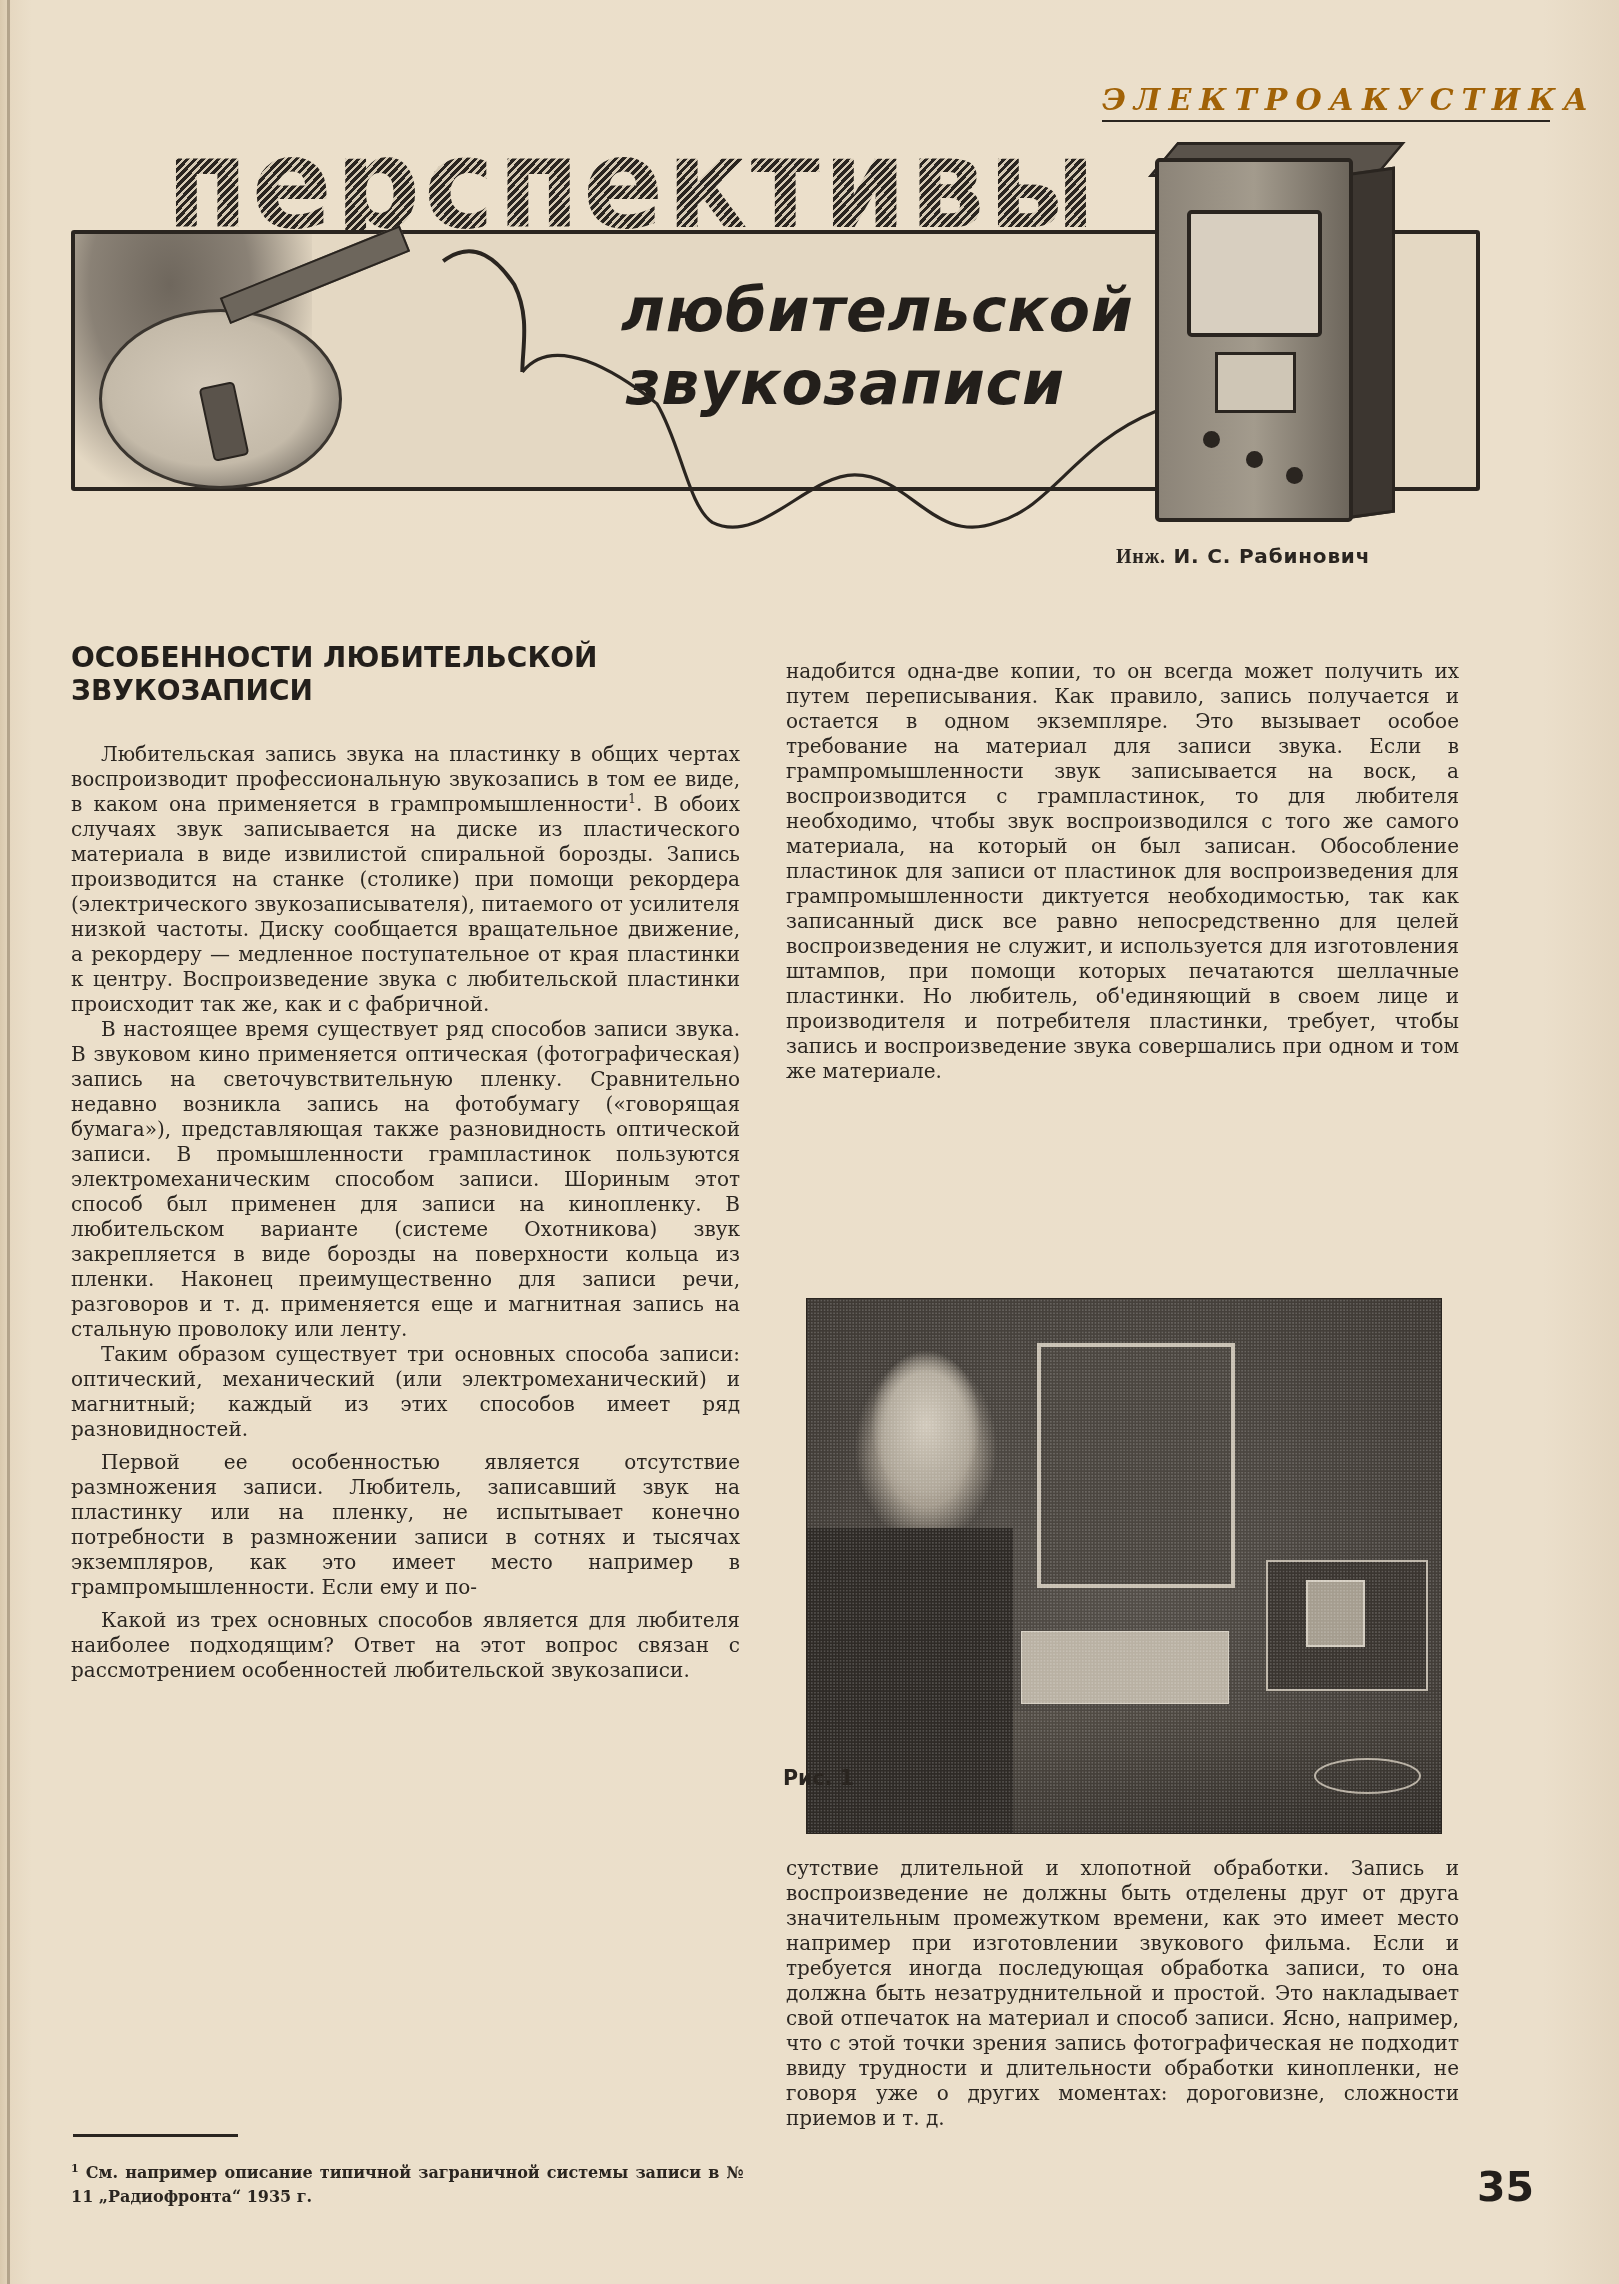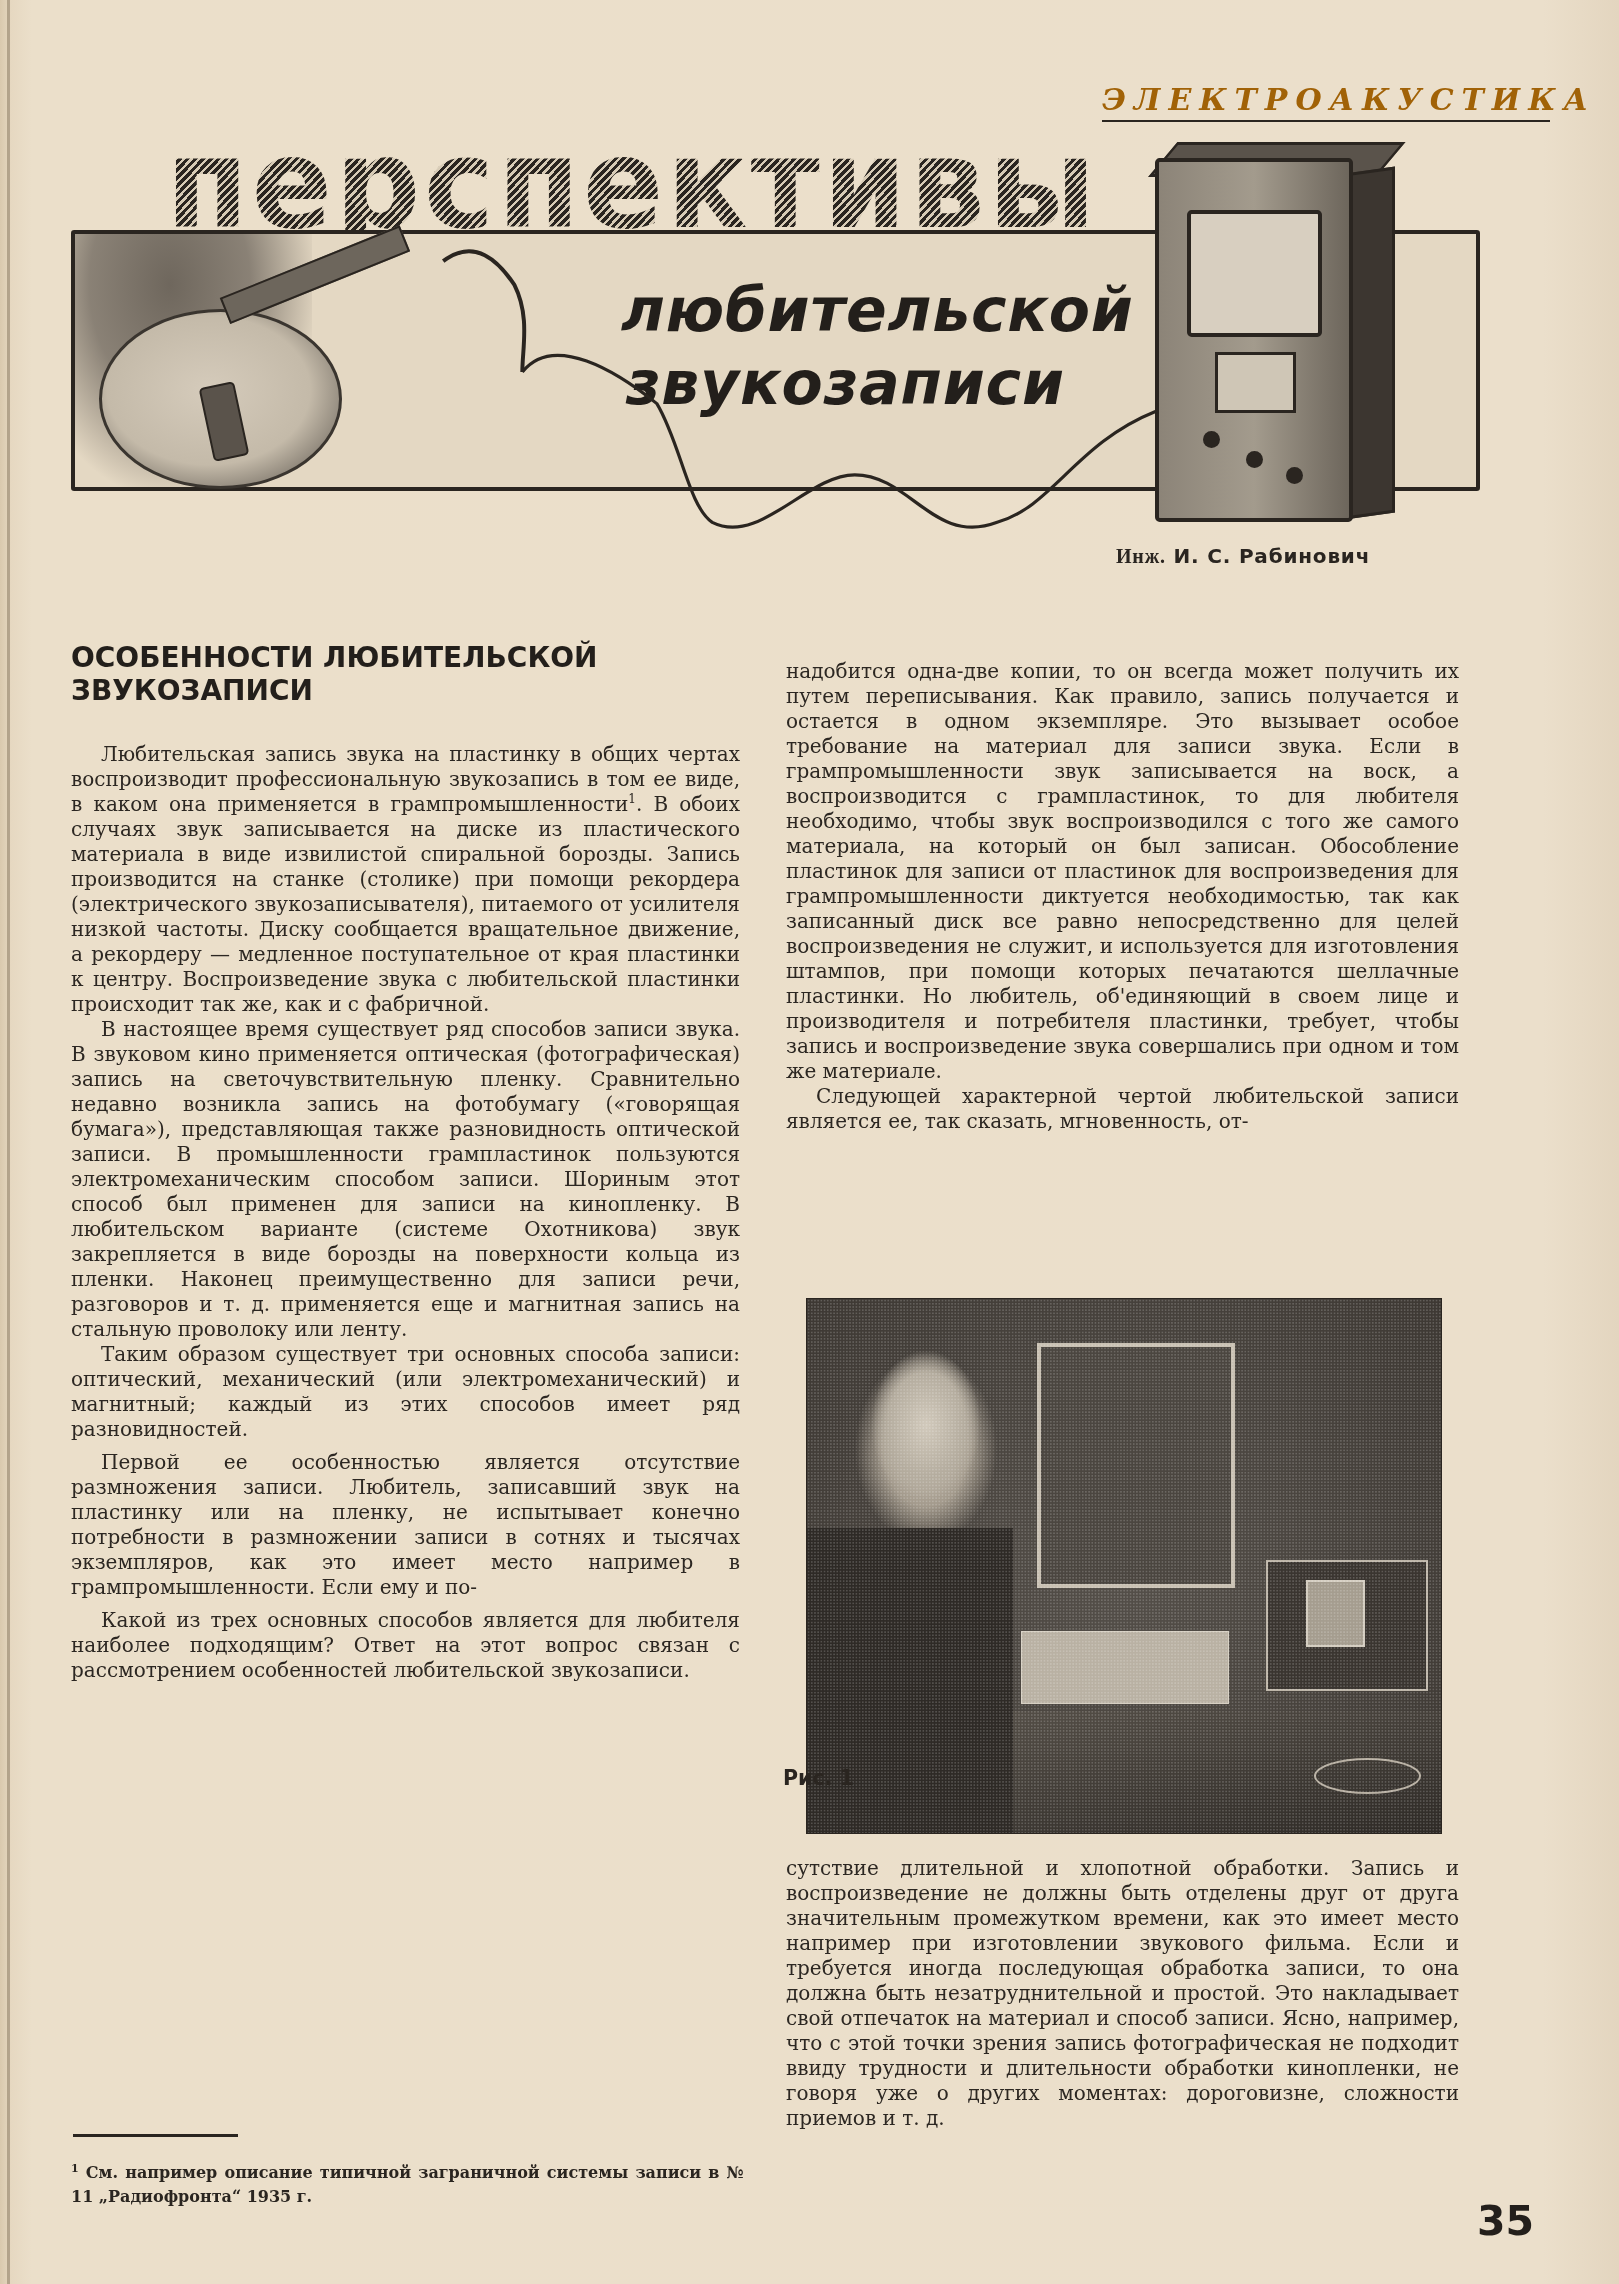--- a/index.html
+++ b/index.html
@@ -147,21 +147,21 @@
   .photo-radio-dial { position: absolute; left: 499px; top: 281px; width: 55px; height: 63px; background: #a59d8f; border: 2.4px solid #d3ccbf; }
   .photo-table { position: absolute; left: 0; top: 412px; width: 634px; height: 123px; background: linear-gradient(170deg, #5a544c, #2e2a26); }
   .photo-disc { position: absolute; left: 507px; top: 459px; width: 103px; height: 32px; border-radius: 50%; border: 2.4px solid #b7afa2; }
 
   .caption {
     position: absolute; left: 783px; top: 1766px;
     font-family: "DejaVu Sans", sans-serif; font-weight: bold; font-size: 20.6px; color: #2a2520;
   }
   .page-number {
     position: absolute; left: 1477px; top: 2163px;
-    font-family: "DejaVu Sans", sans-serif; font-weight: bold; font-size: 41px; color: #231f1b; margin-top: 34px;
+    font-family: "DejaVu Sans", sans-serif; font-weight: bold; font-size: 41px; color: #231f1b;
   }
   sup.fn { font-size: 12px; vertical-align: super; line-height: 0; }
 </style>
 </head>
 <body>
 
 <div class="spine"></div>
 
 <div class="section-label">ЭЛЕКТРОАКУСТИКА</div>
 <div class="section-rule"></div>
@@ -208,21 +208,20 @@
 </div>
 
 <div class="footnote-rule"></div>
 <div class="footnote">
   <sup>1</sup>
   <span>См. например описание типичной заграничной системы записи в № 11 „Радиофронта“ 1935 г.</span>
 </div>
 
 <div class="col col-right-top">
   <p class="noindent">надобится одна-две копии, то он всегда может получить их путем переписывания. Как правило, запись получается и остается в одном экземпляре. Это вызывает особое требование на материал для записи звука. Если в грампромышленности звук записывается на воск, а воспроизводится с грампластинок, то для любителя необходимо, чтобы звук воспроизводился с того же самого материала, на который он был записан. Обособление пластинок для записи от пластинок для воспроизведения для грампромышленности диктуется необходимостью, так как записанный диск все равно непосредственно для целей воспроизведения не служит, и используется для изготовления штампов, при помощи которых печатаются шеллачные пластинки. Но любитель, об'единяющий в своем лице и производителя и потребителя пластинки, требует, чтобы запись и воспроизведение звука совершались при одном и том же материале.</p>
-  <p>Следующей характерной чертой любительской записи является ее, так сказать, мгновенность, от-</p>
 </div>
 
 <div class="photo">
   <div class="photo-lid"></div>
   <div class="photo-box"></div>
   <div class="photo-radio"></div>
   <div class="photo-radio-dial"></div>
   <div class="photo-table"></div>
   <div class="photo-disc"></div>
   <div class="photo-person"></div>

